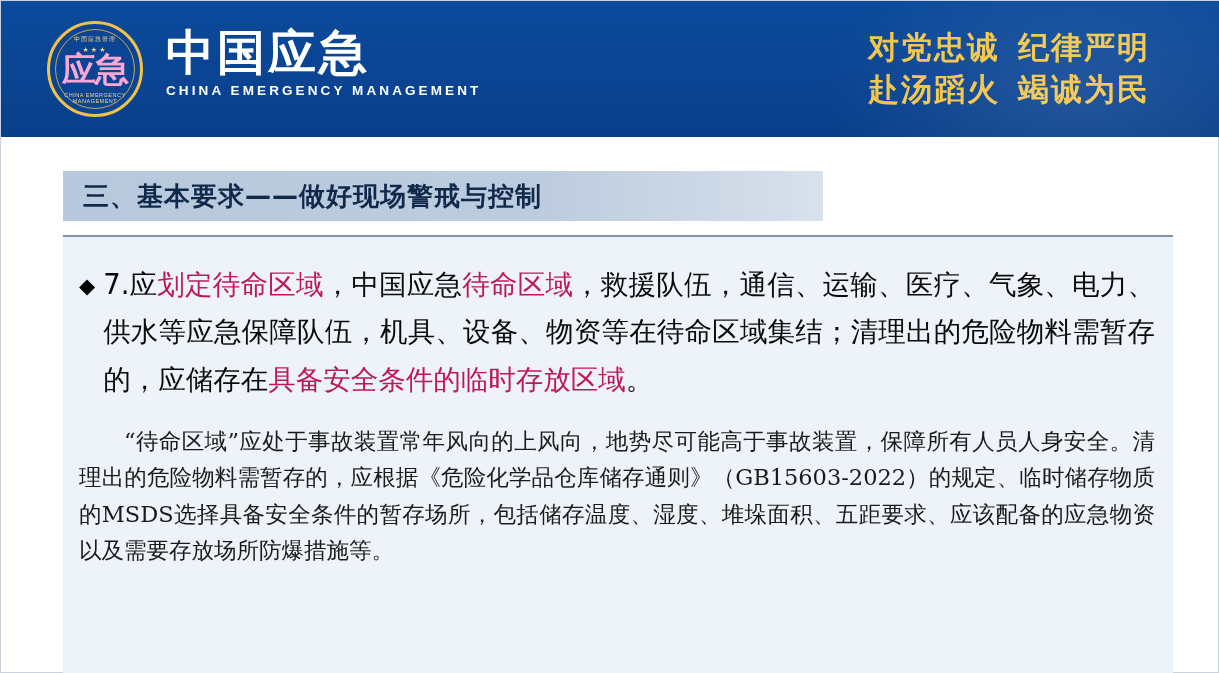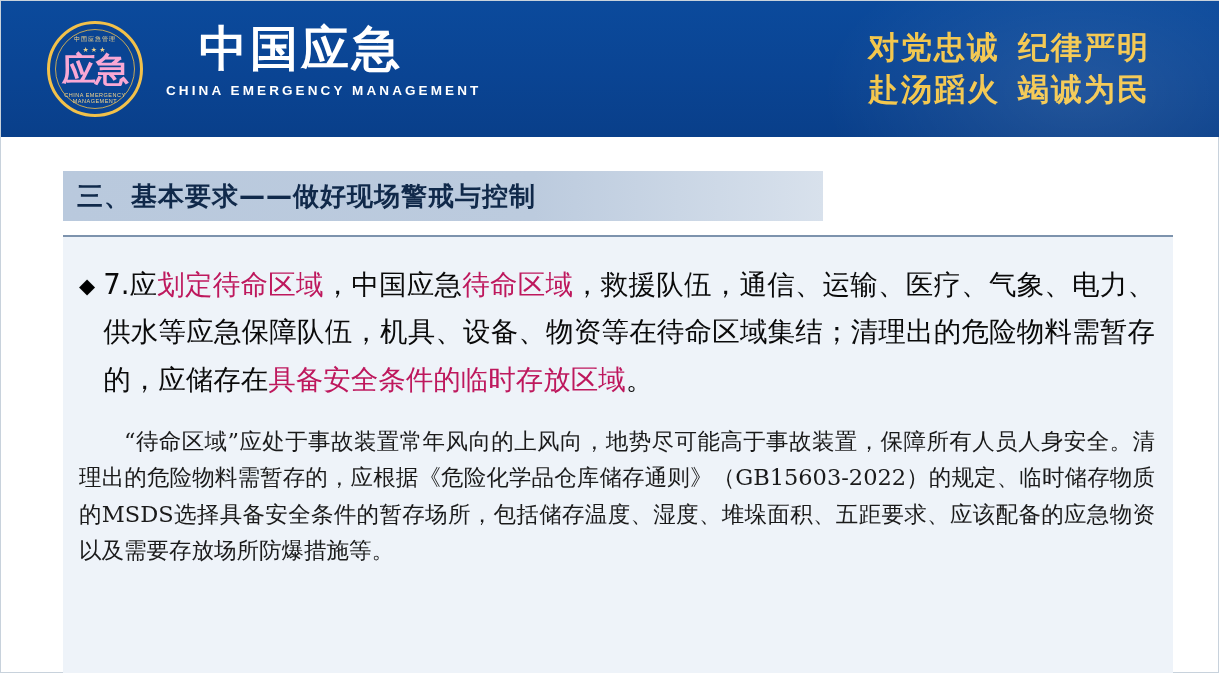--- a/index.html
+++ b/index.html
@@ -111,22 +111,21 @@
     position: absolute;
     left: 165px;
     top: 26px;
   }
   .brand-cn {
     color: #ffffff;
     font-size: 48px;
     font-weight: bold;
     line-height: 1.08;
     letter-spacing: 3px;
-    font-family: Liberation Mono, monospace;
-    margin-left: 33px;
+    font-family: Liberation Serif, serif;
   }
   .brand-en {
     margin-top: 4px;
     color: #ffffff;
     font-size: 13.5px;
     font-weight: bold;
     letter-spacing: 3.1px;
     font-family: "Liberation Sans", sans-serif;
   }
 
@@ -151,21 +150,21 @@
   .section-title {
     position: absolute;
     left: 62px;
     top: 170px;
     width: 760px;
     height: 50px;
     background: linear-gradient(90deg, #b9c9dd 0%, #bccbde 62%, #d8e1ec 100%);
     display: flex;
     align-items: center;
     box-sizing: border-box;
-    padding-left: 14px;
+    padding-left: 20px;
   }
   .section-title span {
     font-size: 26px;
     font-weight: bold;
     color: #10294a;
     letter-spacing: 1px;
     font-family: "DejaVu Sans", "Liberation Sans", sans-serif;
   }
 
   

